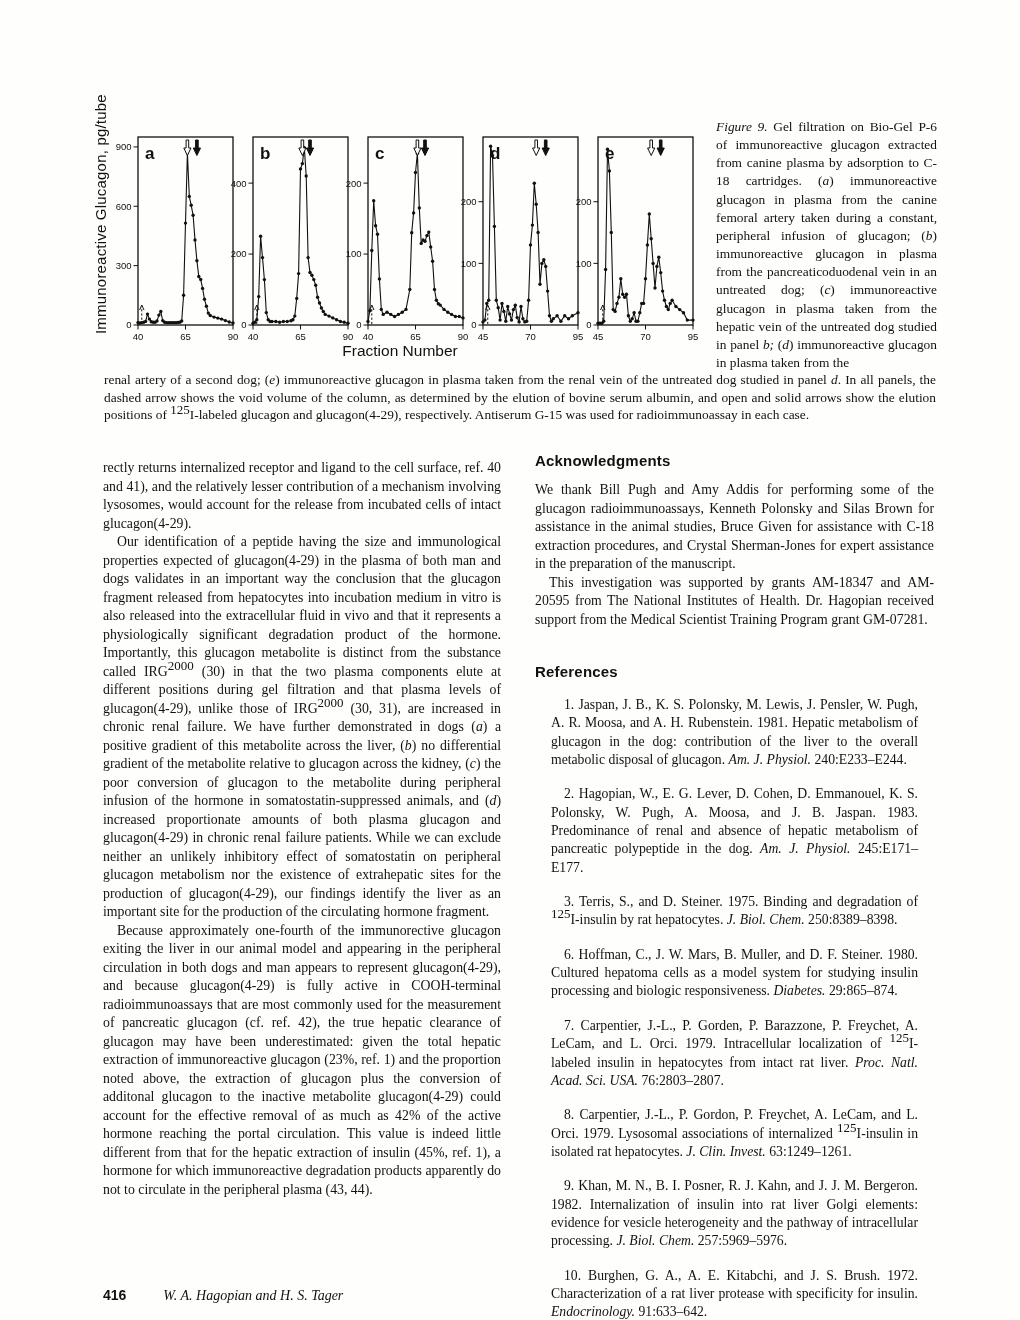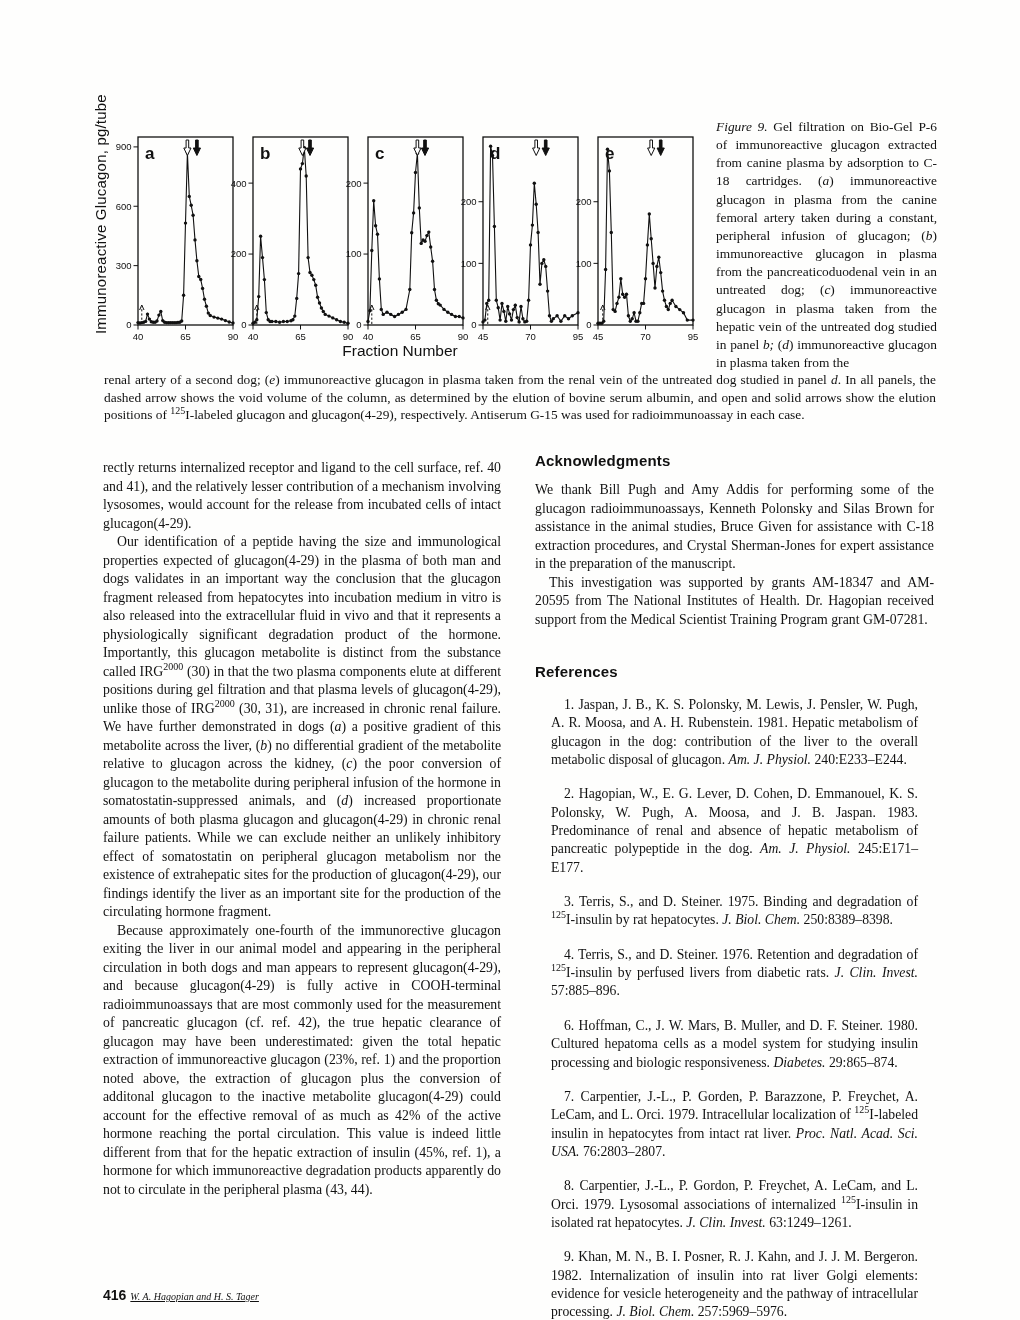--- a/index.html
+++ b/index.html
@@ -25,26 +25,26 @@
   #left-col{position:absolute;left:103px;top:459px;width:398px;}
   #right-col{position:absolute;left:535px;top:452px;width:399px;}
   .body-text p{margin:0;font-size:13.8px;line-height:18.5px;text-align:justify;text-indent:14px;}
   #left-paras p:first-child{text-indent:0;}
   #ack-paras p:first-child{text-indent:0;}
   h2.sec{font-family:"Liberation Sans",sans-serif;font-size:15px;font-weight:bold;
       margin:0 0 12px 0;letter-spacing:.2px;}
   #ack-heading{margin-top:0;}
   #refs-heading{margin-top:34px;}
   #refs-list p{margin:16px;font-size:13.7px;line-height:18.35px;text-align:justify;text-indent:13px;}
-  sup{font-size:10px;line-height:0;}
+  sup{font-size:13px;line-height:0;}
 
   
   #footer{position:absolute;left:103px;top:1286px;width:500px;}
   #page-number{font-family:"Liberation Sans",sans-serif;font-weight:bold;font-size:14px;}
-  #running-title{font-style:italic;font-size:10px;text-decoration:underline;}
+  #running-title{font-style:italic;font-size:14px;margin-left:33px;}
 </style>
 </head>
 <body>
 
 <div id="figure-area">
   <div id="y-axis-title">Immunoreactive Glucagon, pg/tube</div>
   <div id="panels">
       <svg width="128" height="238" style="left: 112px;">
         <rect x="26" y="14" width="95" height="188" fill="none" stroke="#111" stroke-width="1.3"></rect>
         <line x1="21.5" y1="202" x2="26" y2="202" stroke="#111" stroke-width="1"></line>
@@ -382,21 +382,20 @@
   <h2 class="sec" id="ack-heading">Acknowledgments</h2>
   <div id="ack-paras">
       <p>We thank Bill Pugh and Amy Addis for performing some of the glucagon radioimmunoassays, Kenneth Polonsky and Silas Brown for assistance in the animal studies, Bruce Given for assistance with C-18 extraction procedures, and Crystal Sherman-Jones for expert assistance in the preparation of the manuscript.</p>
       <p>This investigation was supported by grants AM-18347 and AM-20595 from The National Institutes of Health. Dr. Hagopian received support from the Medical Scientist Training Program grant GM-07281.</p>
     </div>
   <h2 class="sec" id="refs-heading">References</h2>
   <div id="refs-list">
       <p>1. Jaspan, J. B., K. S. Polonsky, M. Lewis, J. Pensler, W. Pugh, A. R. Moosa, and A. H. Rubenstein. 1981. Hepatic metabolism of glucagon in the dog: contribution of the liver to the overall metabolic disposal of glucagon. <i>Am. J. Physiol.</i> 240:E233–E244.</p>
       <p>2. Hagopian, W., E. G. Lever, D. Cohen, D. Emmanouel, K. S. Polonsky, W. Pugh, A. Moosa, and J. B. Jaspan. 1983. Predominance of renal and absence of hepatic metabolism of pancreatic polypeptide in the dog. <i>Am. J. Physiol.</i> 245:E171–E177.</p>
       <p>3. Terris, S., and D. Steiner. 1975. Binding and degradation of <sup>125</sup>I-insulin by rat hepatocytes. <i>J. Biol. Chem.</i> 250:8389–8398.</p>
-      <p>4. Terris, S., and D. Steiner. 1976. Retention and degradation of <sup>125</sup>I-insulin by perfused livers from diabetic rats. <i>J. Clin. Invest.</i> 57:885–896.</p>
       <p>6. Hoffman, C., J. W. Mars, B. Muller, and D. F. Steiner. 1980. Cultured hepatoma cells as a model system for studying insulin processing and biologic responsiveness. <i>Diabetes.</i> 29:865–874.</p>
       <p>7. Carpentier, J.-L., P. Gorden, P. Barazzone, P. Freychet, A. LeCam, and L. Orci. 1979. Intracellular localization of <sup>125</sup>I-labeled insulin in hepatocytes from intact rat liver. <i>Proc. Natl. Acad. Sci. USA.</i> 76:2803–2807.</p>
       <p>8. Carpentier, J.-L., P. Gordon, P. Freychet, A. LeCam, and L. Orci. 1979. Lysosomal associations of internalized <sup>125</sup>I-insulin in isolated rat hepatocytes. <i>J. Clin. Invest.</i> 63:1249–1261.</p>
       <p>9. Khan, M. N., B. I. Posner, R. J. Kahn, and J. J. M. Bergeron. 1982. Internalization of insulin into rat liver Golgi elements: evidence for vesicle heterogeneity and the pathway of intracellular processing. <i>J. Biol. Chem.</i> 257:5969–5976.</p>
       <p>10. Burghen, G. A., A. E. Kitabchi, and J. S. Brush. 1972. Characterization of a rat liver protease with specificity for insulin. <i>Endocrinology.</i> 91:633–642.</p>
     </div>
 </div>
 
 <div id="footer">
   <span id="page-number">416</span>

